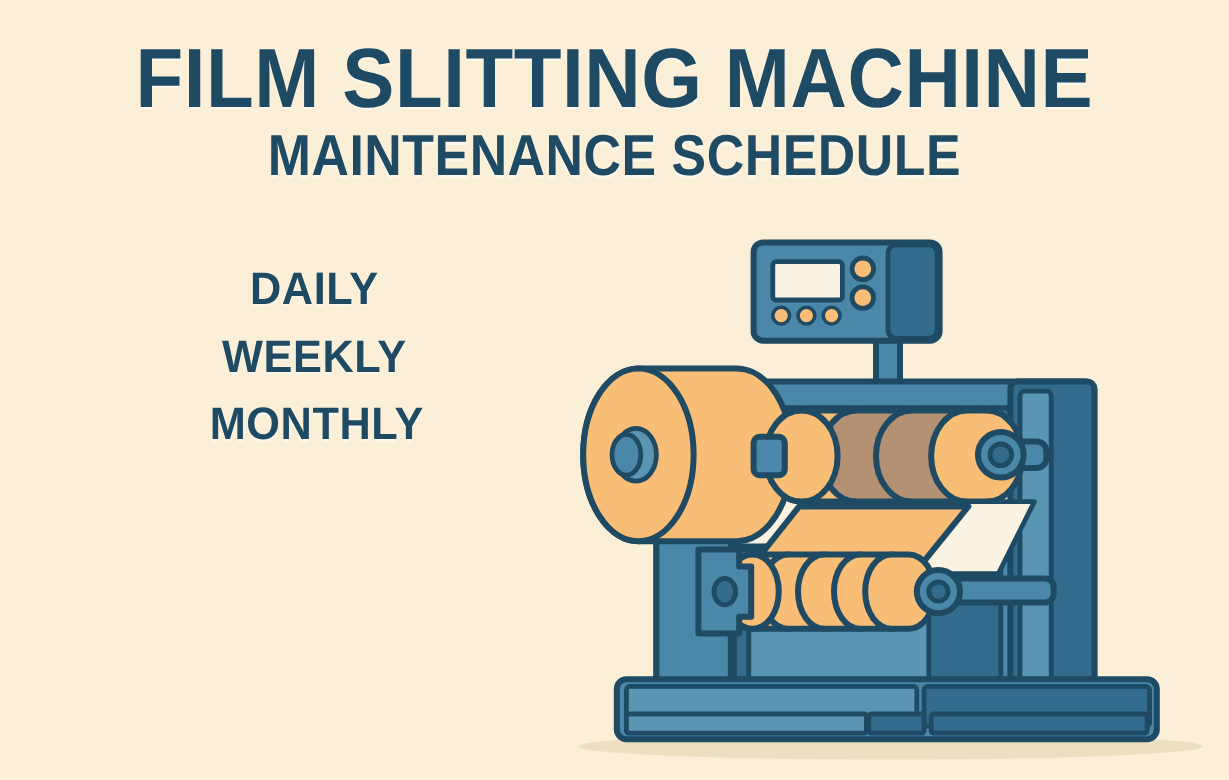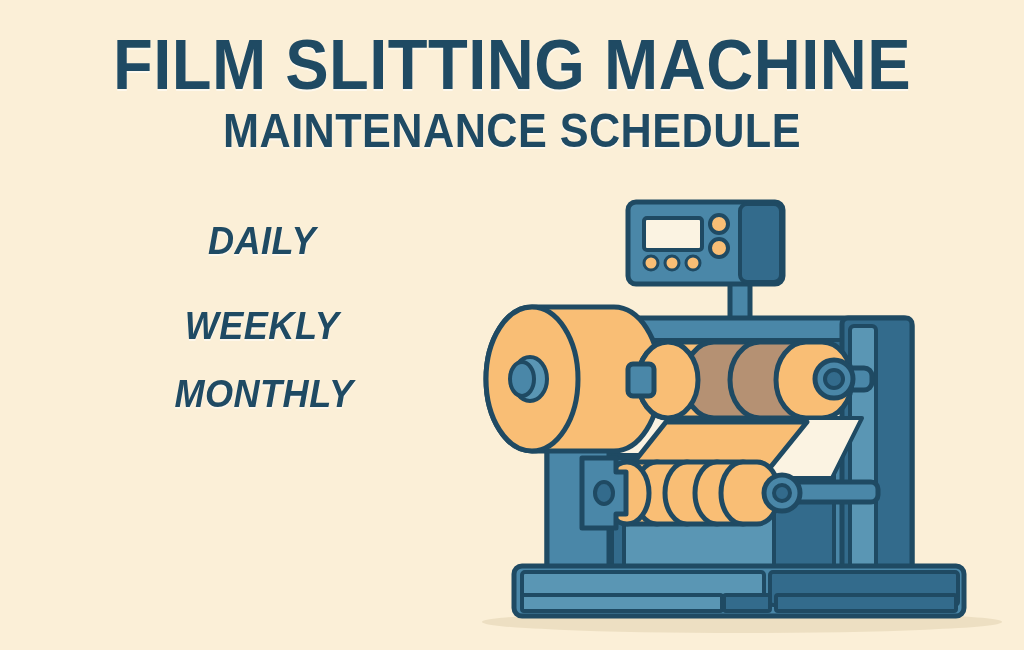--- a/index.html
+++ b/index.html
@@ -55,21 +55,20 @@
     white-space: nowrap;
     margin-top: 2px;
   }
 
   
   #schedule {
     position: absolute;
     left: 62px;
     top: 218px;
     width: 400px;
-    font-style: italic;
   }
   .sect { margin-bottom: 4px; }
   .sect-head {
     font-family: "Liberation Sans Narrow", "Liberation Sans", sans-serif;
     font-weight: bold;
     font-size: 38px;
     line-height: 46px;
     letter-spacing: 0.5px;
     color: #1f4a63;
     text-align: center;
@@ -94,22 +93,22 @@
   }
   .sect-items li .bullet {
     position: absolute;
     left: 18px;
     top: 21px;
     width: 11px;
     height: 11px;
     border-radius: 50%;
     background: #1f4a63;
   }
-  #sect-weekly { margin-top: 39px; }
-  #sect-monthly { margin-top: 22px; }
+  #sect-weekly { margin-top: 11px; }
+  #sect-monthly { margin-top: 10px; }
   #sect-monthly .sect-head { margin-left: 4px; }
 
   
   #illustration {
     position: absolute;
     left: 452px;
     top: 190px;
     width: 572px;
     height: 460px;
   }

